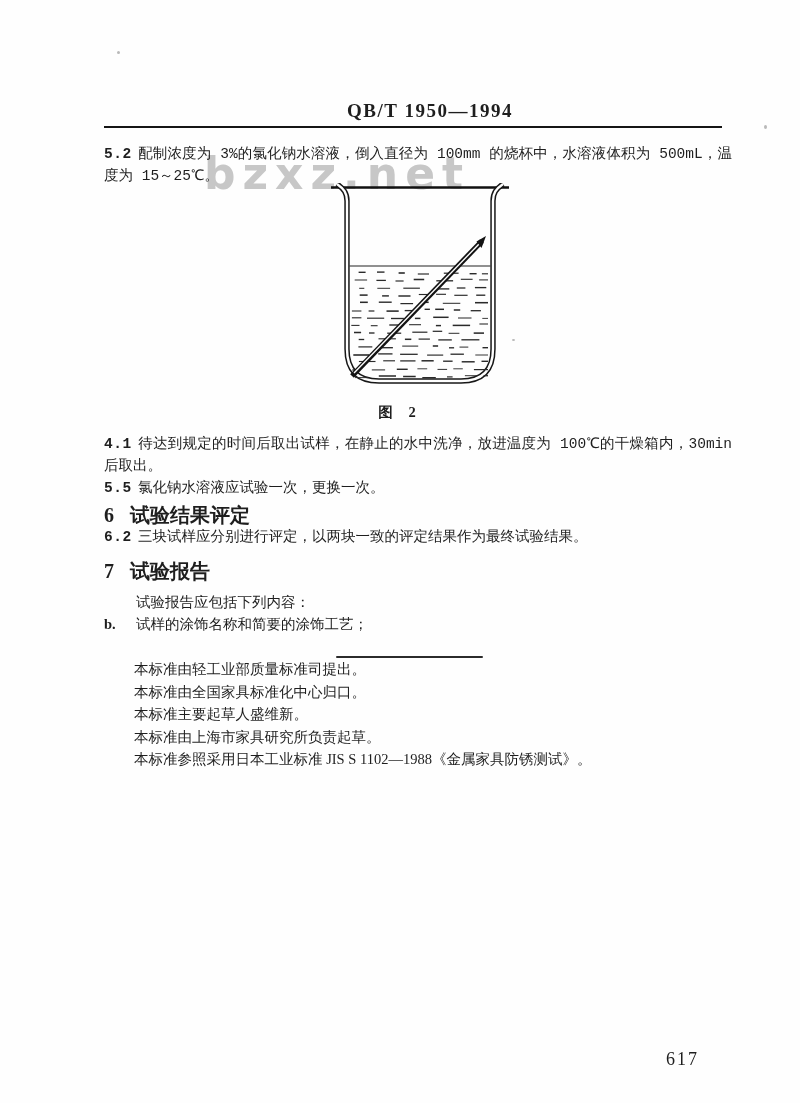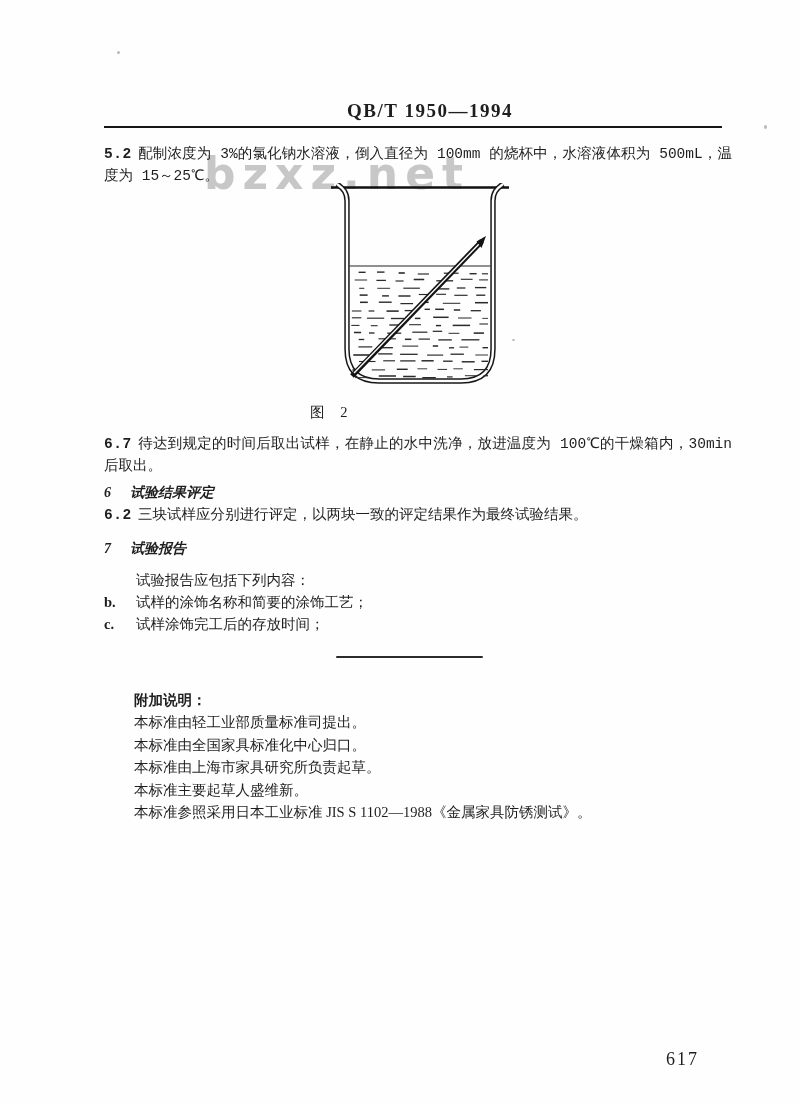--- a/index.html
+++ b/index.html
@@ -54,29 +54,30 @@
     width: 628px;
     font-size: 14.5px;
     line-height: 22px;
     z-index: 1;
     text-align: justify;
   }
   .content p { margin: 0; }
   .clause { position: relative; font-family: Liberation Mono, monospace; }
   .clause .num { display:inline-block; min-width: 34px; font-weight: 600; letter-spacing: 0.5px; }
   .pad-top { padding-top: 4px; }
-  .sec-heading { font-weight: bold; font-size: 14px; margin:0;font-style:italic; }
+  .sec-heading { font-weight: bold; font-size: 20px; margin:0; }
   .sec-heading .num { display:inline-block; min-width: 26px; }
   .figure-block { margin: -4px 0 0 0; }
   .beaker-svg { display:block; margin-left: 226px; }
   .fig-caption {
     width: 180px;
     margin: 8px 0 0 206px;
+    text-align: center;
     font-size: 14.5px;
-    font-weight: 400;
+    font-weight: 700;
     letter-spacing: 6px;
   }
   .m10 { margin-top: 10px !important; }
   .m5  { margin-top: 5px  !important; }
   .m9  { margin-top: 9px  !important; }
   .m12 { margin-top: 12px !important; }
   .indent { margin-left: 32px !important; }
   .report-item { margin-left: 32px; }
   .report-item .letter { display:inline-block; width: 32px; font-weight: bold; font-family:"Liberation Serif",serif; }
   .separator {
@@ -228,42 +229,41 @@
             <line x1="153.6" x2="158.0" y1="192.7" y2="192.7" stroke="#2a2a2a" stroke-width="1.30"></line>
           </g>
 
         <line x1="22" y1="193" x2="152" y2="58" stroke="#131313" stroke-width="5.2"></line>
         <line x1="24" y1="190" x2="150" y2="60" stroke="#fbfbfb" stroke-width="1.4"></line>
         <polygon points="156,53 146.5,58.5 151.5,65" fill="#131313"></polygon>
       </svg>
       <div class="fig-caption">图 2</div>
     </div>
 
-    <p class="clause m10"><span class="num">6.7</span><span>待达到规定的时间后取出试样，在静止的水中洗净，放进温度为 100℃的干燥箱内，30min 后取出。</span></p>
-
+    <p class="clause m10"><span class="num">4.1</span><span>待达到规定的时间后取出试样，在静止的水中洗净，放进温度为 100℃的干燥箱内，30min 后取出。</span></p>
+
+    <p class="clause"><span class="num">5.5</span><span>氯化钠水溶液应试验一次，更换一次。</span></p>
 
     <p class="sec-heading m5"><span class="num">6</span><span>试验结果评定</span></p>
 
 
     <p class="clause"><span class="num">6.2</span><span>三块试样应分别进行评定，以两块一致的评定结果作为最终试验结果。</span></p>
 
     <p class="sec-heading m12"><span class="num">7</span><span>试验报告</span></p>
 
     <p class="indent m9">试验报告应包括下列内容：</p>
 
     <p class="report-item"><span class="letter">b.</span><span>试样的涂饰名称和简要的涂饰工艺；</span></p>
-    <p class="report-item"><span class="letter">c.</span><span>试样涂饰完工后的存放时间；</span></p>
 
     <div class="separator"></div>
 
-    <p class="notes-heading">附加说明：</p>
     <p class="notes-line">本标准由轻工业部质量标准司提出。</p>
     <p class="notes-line">本标准由全国家具标准化中心归口。</p>
+    <p class="notes-line">本标准主要起草人盛维新。</p>
     <p class="notes-line">本标准由上海市家具研究所负责起草。</p>
-    <p class="notes-line">本标准主要起草人盛维新。</p>
     <p class="notes-line">本标准参照采用日本工业标准 JIS S 1102—1988《金属家具防锈测试》。</p>
 
   </div>
 
   <div class="page-number">617</div>
 
   <div class="speck" style="left:117px;top:51px;width:3px;height:3px;"></div>
   <div class="speck" style="left:764px;top:125px;width:3px;height:4px;"></div>
   <div class="speck" style="left:512px;top:339px;width:3px;height:2px;"></div>
 

